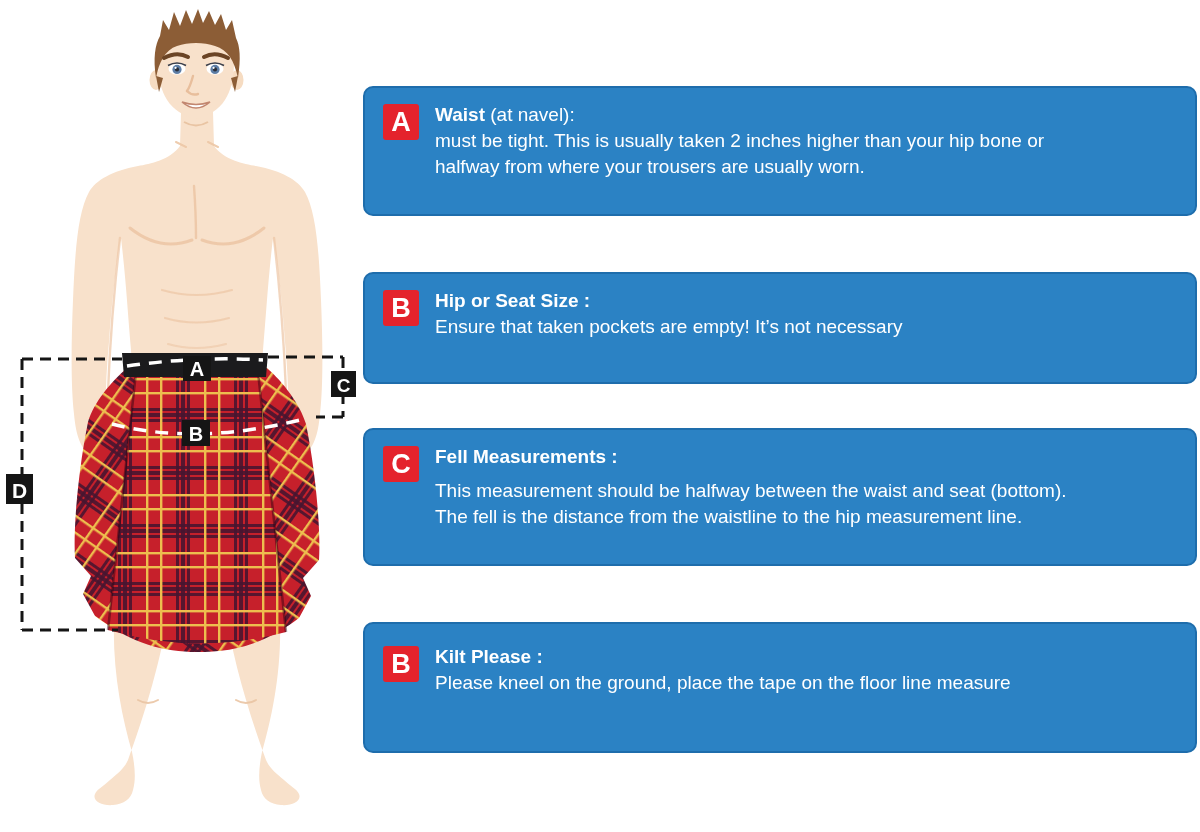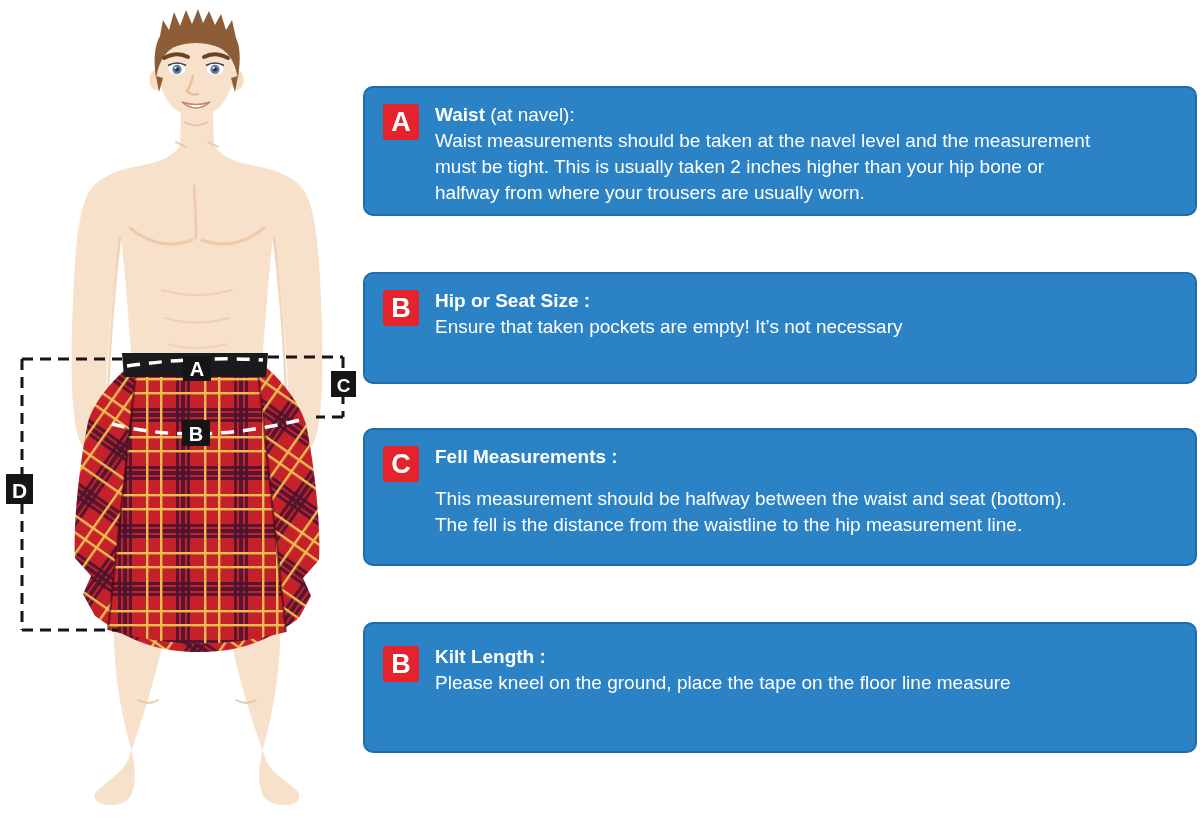--- a/index.html
+++ b/index.html
@@ -16,21 +16,21 @@
   .badge{
     position:absolute;left:18px;top:16px;width:36px;height:36px;
     background:#E4232C;border-radius:3px;
     display:flex;align-items:center;justify-content:center;
     font-size:27px;font-weight:bold;color:#ffffff;
   }
   .box-text{margin-left:70px;padding:14px 27px 0 0;}
   .box-title{font-size:19px;line-height:26px;font-weight:bold;white-space:nowrap;}
   .box-title .title-rest{font-weight:normal;}
   .box-body{font-size:19px;}
-  .box-body.gapped{margin-top:16px;}
+  .box-body.gapped{margin-top:8px;}
   .body-line{line-height:26px;white-space:nowrap;}
 </style>
 </head>
 <body>
 
 <div class="canvas">
 
   <svg class="figure-svg" width="370" height="832" viewBox="0 0 370 832">
     <defs>
       <pattern id="tartan" width="58" height="58" patternUnits="userSpaceOnUse">
@@ -206,21 +206,20 @@
         <text x="19.5" y="497.5" font-size="21">D</text>
       </g>
     </g>
   </svg>
 
   <div class="info-box" style="top:86px;height:130px;">
     <div class="badge">A</div>
     <div class="box-text">
       <div class="box-title"><span>Waist</span><span class="title-rest"> (at navel):</span></div>
       <div class="box-body">
-        <div class="body-line">Waist measurements should be taken at the navel level and the measurement</div>
         <div class="body-line">must be tight. This is usually taken 2 inches higher than your hip bone or</div>
         <div class="body-line">halfway from where your trousers are usually worn.</div>
       </div>
     </div>
   </div>
 
   <div class="info-box" style="top:272px;height:112px;">
     <div class="badge">B</div>
     <div class="box-text">
       <div class="box-title"><span>Hip or Seat Size :</span><span class="title-rest"></span></div>
@@ -237,20 +236,20 @@
       <div class="box-body gapped">
         <div class="body-line">This measurement should be halfway between the waist and seat (bottom).</div>
         <div class="body-line">The fell is the distance from the waistline to the hip measurement line.</div>
       </div>
     </div>
   </div>
 
   <div class="info-box" style="top:622px;height:131px;">
     <div class="badge" style="top:22px;">B</div>
     <div class="box-text" style="padding-top:20px;">
-      <div class="box-title"><span>Kilt Length :</span><span class="title-rest"></span></div>
+      <div class="box-title"><span>Kilt Please :</span><span class="title-rest"></span></div>
       <div class="box-body">
         <div class="body-line">Please kneel on the ground, place the tape on the floor line measure</div>
       </div>
     </div>
   </div>
 
 </div>
 
 </body></html>

